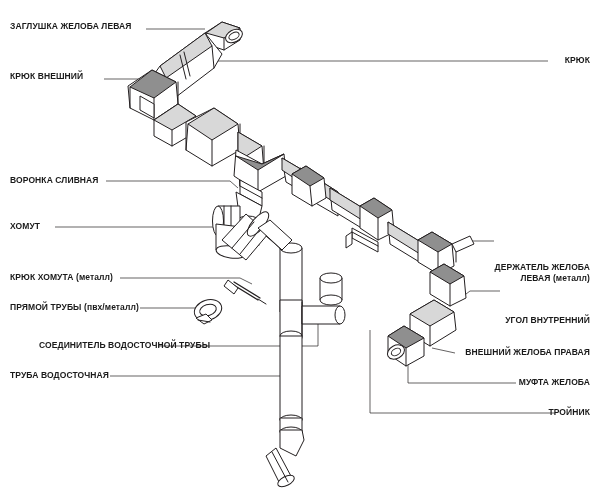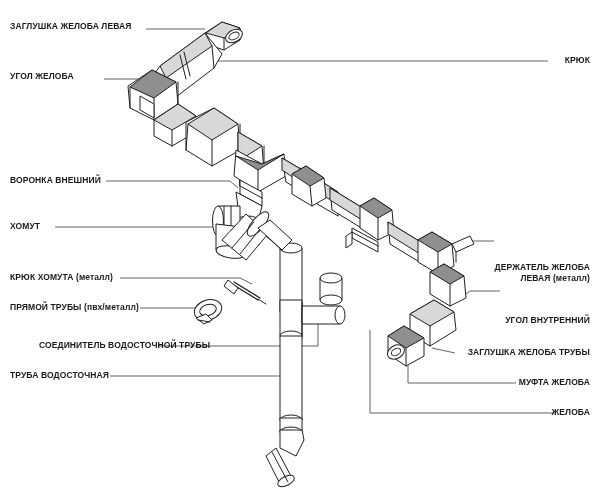--- a/index.html
+++ b/index.html
@@ -227,42 +227,42 @@
       <ellipse class="fillw" cx="208" cy="310" rx="14" ry="10" transform="rotate(-18 208 310)"></ellipse>
       <ellipse class="ln" cx="208" cy="310" rx="8.5" ry="5.5" transform="rotate(-18 208 310)"></ellipse>
       <path class="fillw" d="M196 318 L204 324 L212 320 L206 314 Z"></path>
       <path class="ln" d="M198 320 L210 322"></path>
     </g>
 
   </svg>
 
   <div class="label" style="left:10px; top:21px;">ЗАГЛУШКА ЖЕЛОБА ЛЕВАЯ</div>
 
-  <div class="label" style="left:10px; top:71px;">УГОЛ ЖЕЛОБА</div>
-
-  <div class="label" style="left:10px; top:175px;">ВОРОНКА ВНЕШНИЙ</div>
+  <div class="label" style="left:10px; top:71px;">КРЮК ВНЕШНИЙ</div>
+
+  <div class="label" style="left:10px; top:175px;">ВОРОНКА СЛИВНАЯ</div>
 
   <div class="label" style="left:10px; top:221px;">ХОМУТ</div>
 
   <div class="label" style="left:10px; top:272px;">КРЮК ХОМУТА (металл)</div>
 
   <div class="label" style="left:10px; top:302px;">ПРЯМОЙ ТРУБЫ (пвх/металл)</div>
 
   <div class="label" style="left:22px; top:340px;margin-left:17px;">СОЕДИНИТЕЛЬ ВОДОСТОЧНОЙ ТРУБЫ</div>
 
   <div class="label" style="left:10px; top:370px;">ТРУБА ВОДОСТОЧНАЯ</div>
 
   <div class="label right" style="right:10px; top:55px;">КРЮК</div>
 
   <div class="label right" style="right:10px; top:230px;margin-top:32px;">
     <span>ДЕРЖАТЕЛЬ ЖЕЛОБА</span>
     <span class="line2">ЛЕВАЯ (металл)</span>
   </div>
 
   <div class="label right" style="right:10px; top:285px;margin-top:30px;">УГОЛ ВНУТРЕННИЙ</div>
 
-  <div class="label right" style="right:10px; top:347px;">ЗАГЛУШКА ЖЕЛОБА ТРУБЫ</div>
+  <div class="label right" style="right:10px; top:347px;">ВНЕШНИЙ ЖЕЛОБА ПРАВАЯ</div>
 
   <div class="label right" style="right:10px; top:377px;">МУФТА ЖЕЛОБА</div>
 
-  <div class="label right" style="right:10px; top:407px;">ЖЕЛОБА</div>
+  <div class="label right" style="right:10px; top:407px;">ТРОЙНИК</div>
 
 </div>
 
 </body></html>

